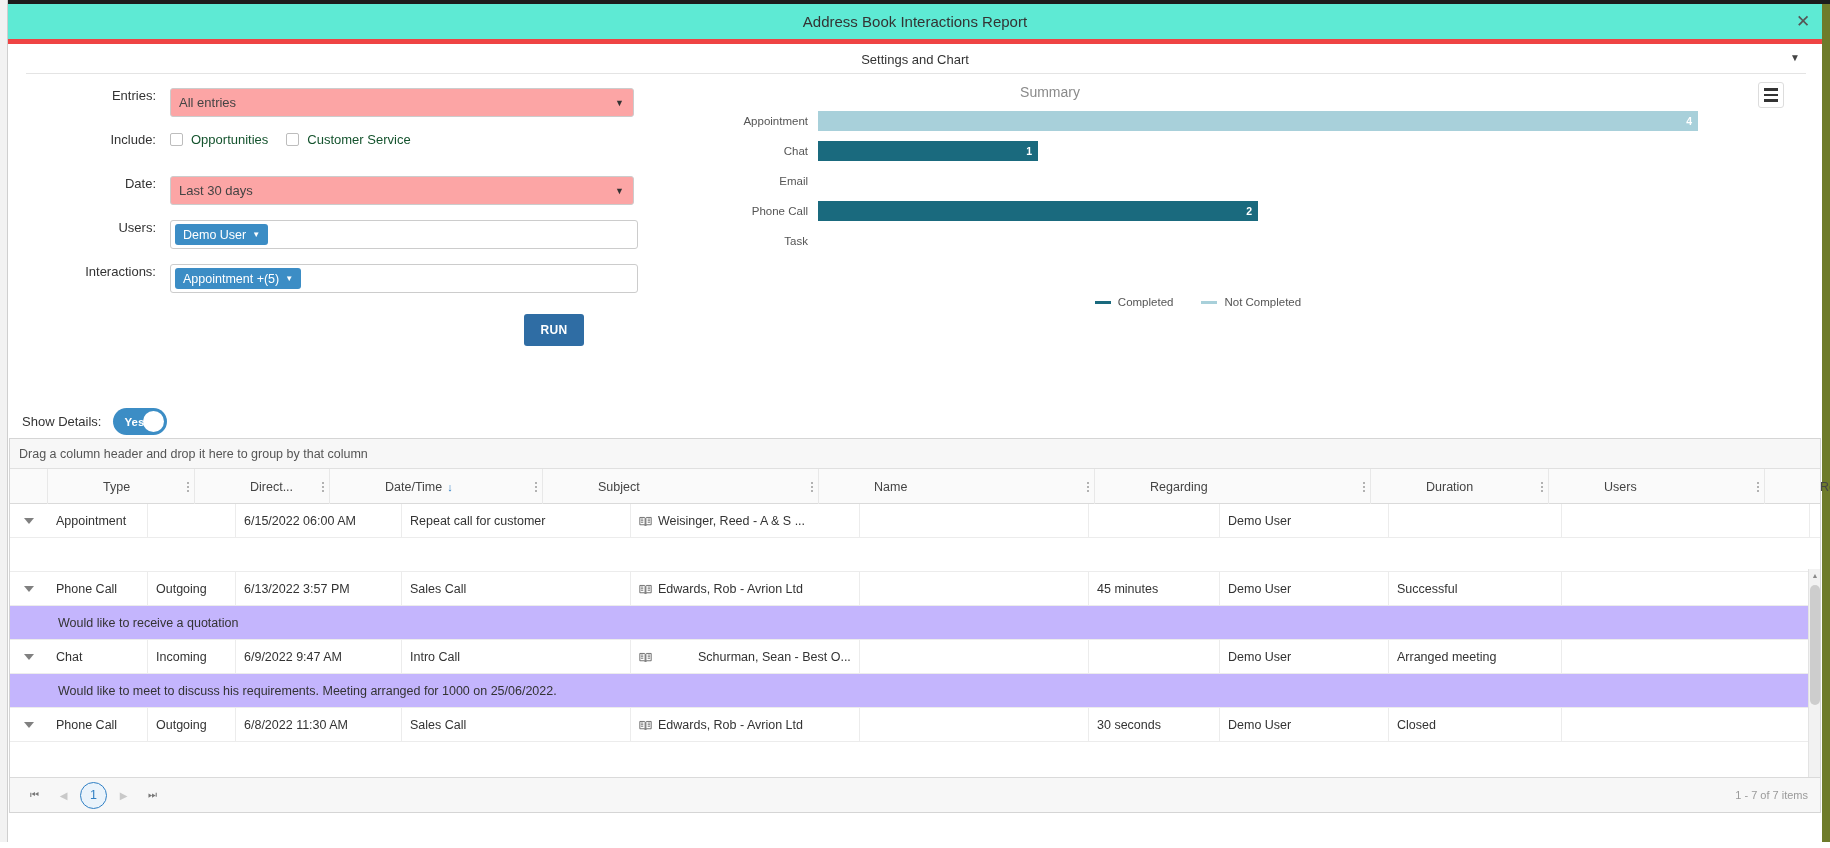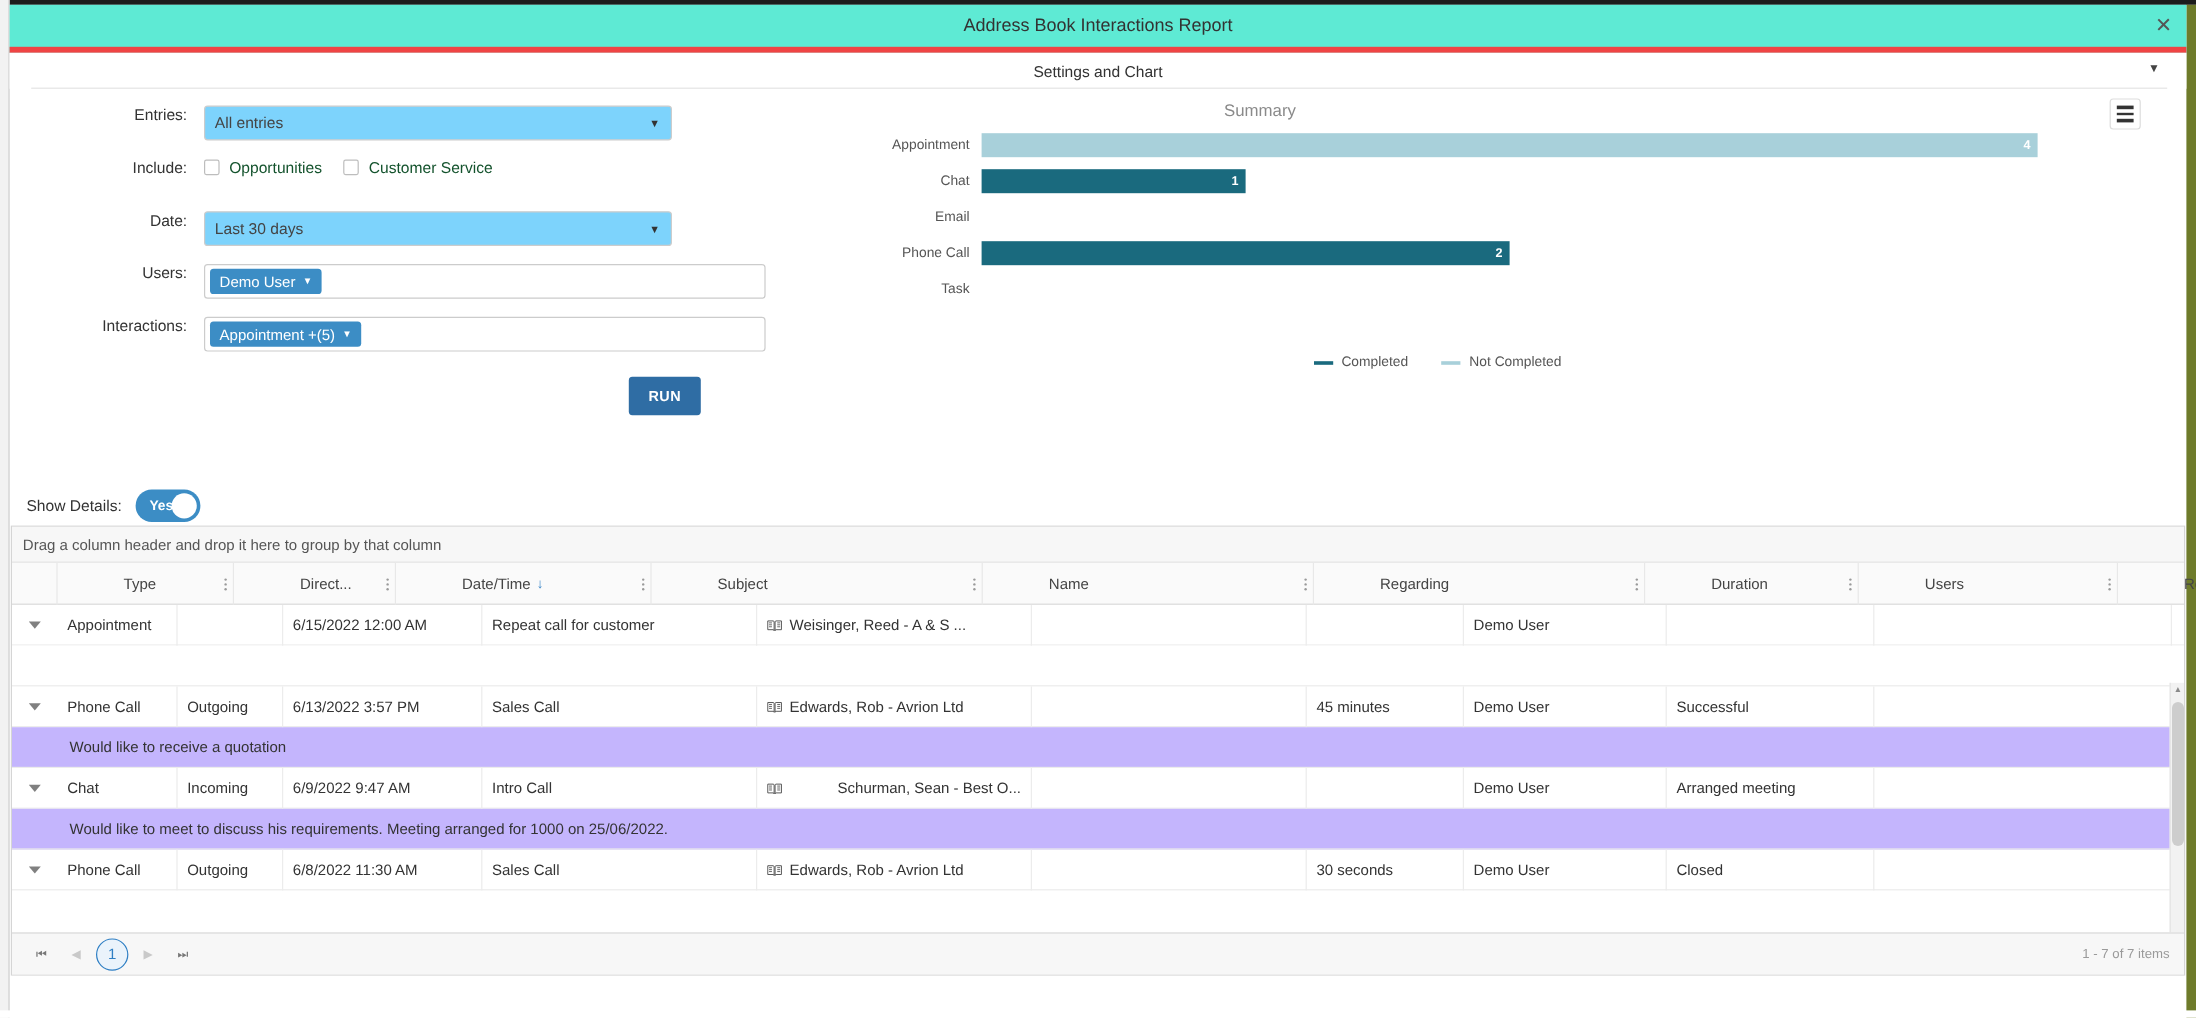--- a/index.html
+++ b/index.html
@@ -47,22 +47,22 @@
   .panel-divider { position:absolute; left:26px; top:73px; width:1780px; height:1px; background:#e4e4e4; }
 
   
   .form { position:absolute; left:0; top:88px; width:700px; }
   .form-row { display:flex; align-items:flex-start; height:44px; }
   .form-label {
     width:170px; text-align:right; padding-right:14px;
     font-size:13px; color:#333;
   }
   .field {
-    width:390px; height:29px; border:1px solid #ccc; border-radius:3px;
-    background:#7dd3fc; display:flex; align-items:center;
+    width:464px; height:29px; border:1px solid #ccc; border-radius:3px;
+    background:#fca5a5; display:flex; align-items:center;
     padding:0 8px; position:relative;
   }
   .field-text { font-size:13px; color:#444; }
   .field-caret {
     position:absolute; right:9px; top:50%; transform:translateY(-50%);
     font-size:9px; color:#333;
   }
   .checks { display:flex; align-items:center; gap:8px; }
   .checkbox {
     width:13px; height:13px; border:1px solid #bdbdbd; background:#fff;
@@ -434,21 +434,21 @@
           </span>
         </div>
       </div>
     <div class="grid-body" id="grid-body">
       <div class="row">
           <div class="td expander" style="width: 38px;">
             <span class="tri"></span>
           </div>
           <div class="td" style="width: 100px;">Appointment</div>
           <div class="td" style="width: 88px;"></div>
-          <div class="td" style="width: 166px;">6/15/2022 12:00 AM</div>
+          <div class="td" style="width: 166px;">6/15/2022 06:00 AM</div>
           <div class="td" style="width: 229px;">Repeat call for customer</div>
           <div class="td" style="width: 229px;">
             <svg class="book-icon" width="13" height="13" viewBox="0 0 16 16" aria-hidden="true">
               <path d="M1 3h5.5c.6 0 1 .4 1 1v9c0-.6-.4-1-1-1H1V3z" fill="none" stroke="#555" stroke-width="1"></path>
               <path d="M15 3H9.5c-.6 0-1 .4-1 1v9c0-.6.4-1 1-1H15V3z" fill="none" stroke="#555" stroke-width="1"></path>
               <path d="M2.3 5h3M2.3 7h3M2.3 9h3M10.7 5h3M10.7 7h3M10.7 9h3" stroke="#555" stroke-width=".9"></path>
             </svg>
             <span>Weisinger, Reed - A &amp; S ...</span>
           </div>
           <div class="td" style="width: 229px;"></div>

